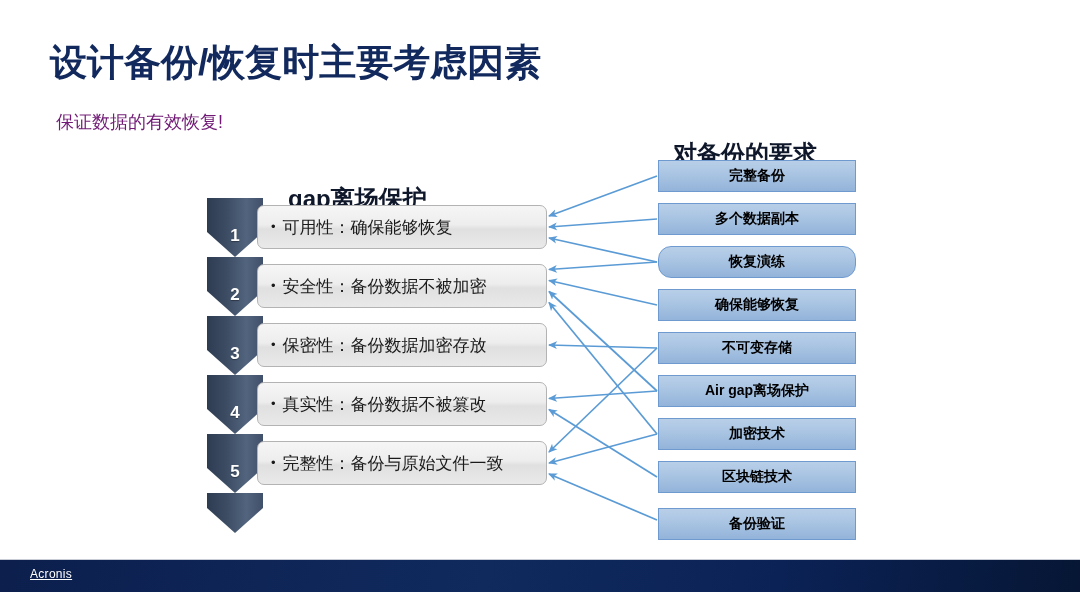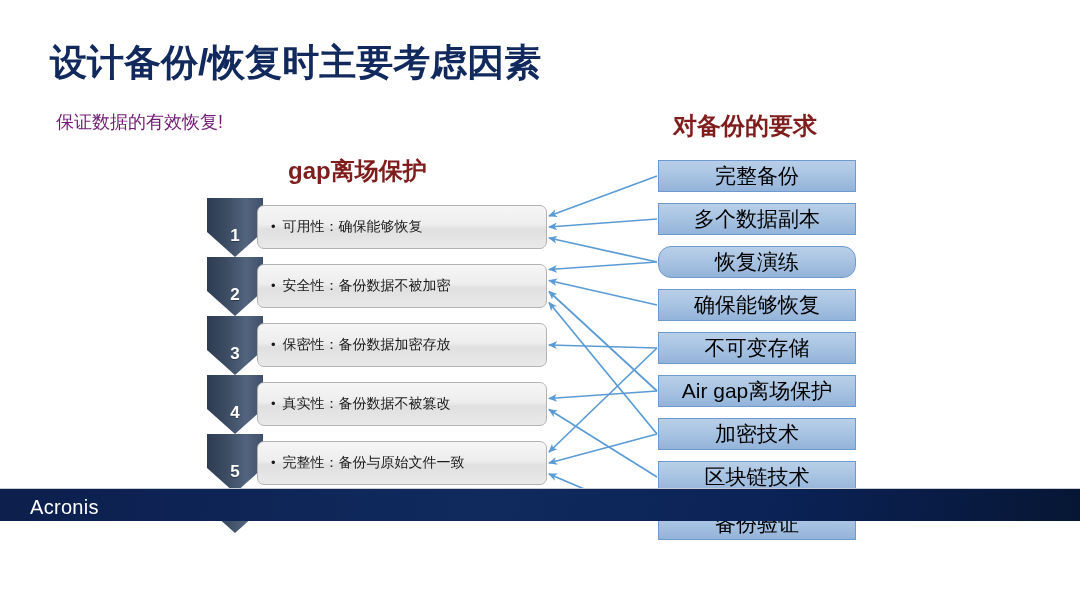--- a/index.html
+++ b/index.html
@@ -6,21 +6,21 @@
   html, body { width: 1080px; height: 604px; }
   body {
     font-family: "Liberation Sans", "DejaVu Sans", sans-serif;
     background: #ffffff;
     position: relative;
     overflow: hidden;
   }
   #slide {
     position: relative;
     width: 1080px;
-    height: 521px;
+    height: 592px;
     background: #ffffff;
   }
 
   
   #slide-title {
     position: absolute;
     left: 50px;
     top: 38px;
     font-size: 37px;
     font-weight: bold;
@@ -35,22 +35,23 @@
     font-size: 18px;
     color: #701a75;
     white-space: nowrap;
   }
 
   
   .section-heading {
     position: absolute;
     font-size: 24px;
     font-weight: bold;
-    color: #7f1d1d;
-    white-space: nowrap;
+    color: #0f172a;
+    white-space: nowrap;
+    margin-top: 28px;
   }
   #left-heading { left: 288px; top: 155px; }
   #right-heading { left: 673px; top: 110px; }
 
   
   #connector-layer {
     position: absolute;
     left: 0; top: 0;
     width: 1080px; height: 604px;
     pointer-events: none;
@@ -103,21 +104,21 @@
     padding-left: 13px;
   }
   .goal-bullet {
     color: #1a1a1a;
     font-size: 13px;
     line-height: 1;
     margin-right: 7px;
     margin-top: -2px;
   }
   .goal-text {
-    font-size: 14px;
+    font-size: 17px;
     color: #1a1a1a;
     white-space: nowrap;
   }
   
   #chevron-tail {
     position: absolute;
     left: 0;
     top: 295px;
     width: 56px;
     height: 40px;
@@ -136,41 +137,43 @@
     left: 0;
     width: 198px;
     height: 32px;
     border: 1px solid #6f9ad0;
     background: linear-gradient(to bottom, #b9cfe8 0%, #a7c3e2 50%, #93b3d9 100%);
     display: flex;
     align-items: center;
     justify-content: center;
   }
   .req-text {
-    font-size: 21px;
+    font-size: 14px;
     color: #000000;
     white-space: nowrap;
+    font-weight: bold;
   }
 
   
   #footer-bar {
     position: absolute;
     left: 0;
     bottom: 0;
     width: 1080px;
     height: 32px;
     background: linear-gradient(100deg, #0c1f4d 0%, #102a5e 45%, #0b2256 72%, #061634 100%);
   }
   #footer-logo {
     position: absolute;
     left: 30px;
     top: 7px;
-    font-size: 20px;
+    font-size: 12px;
     color: #ffffff;
     letter-spacing: .3px;
+    text-decoration: underline;
   }
   #footer-hairline {
     position: absolute;
     left: 0;
     bottom: 32px;
     width: 1080px;
     height: 1px;
     background: #c8ccd4;
   }
 </style>

